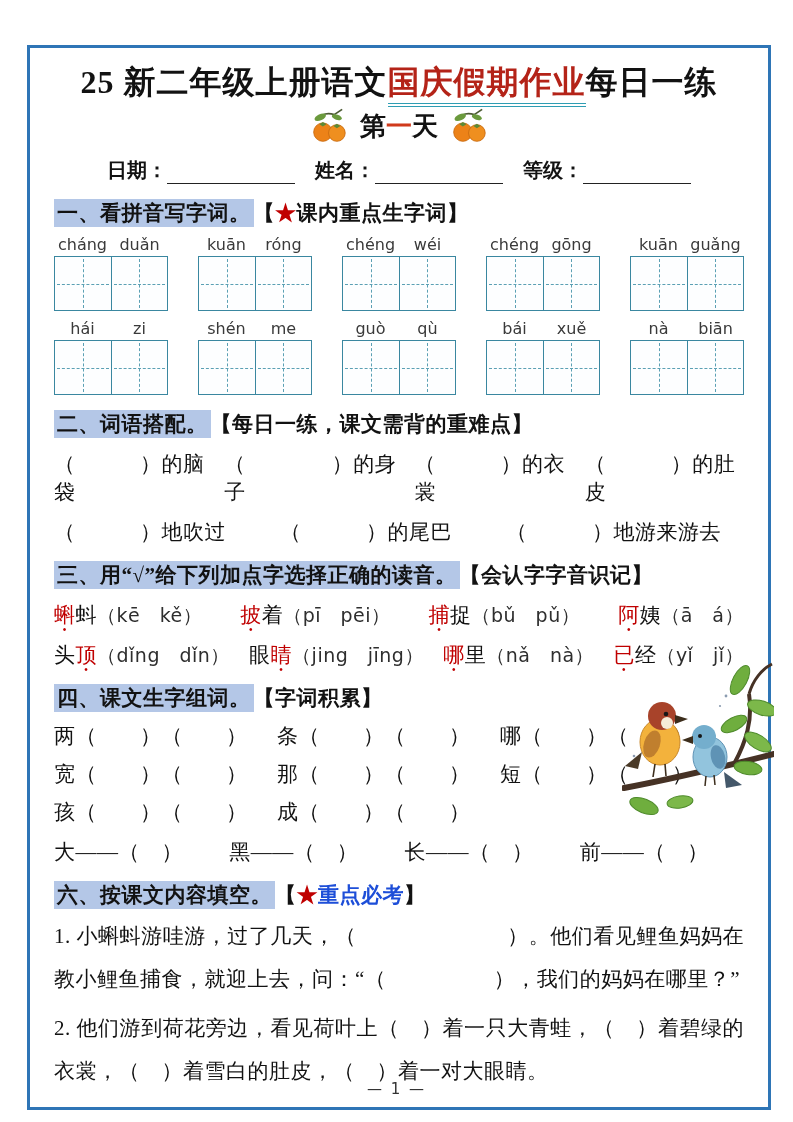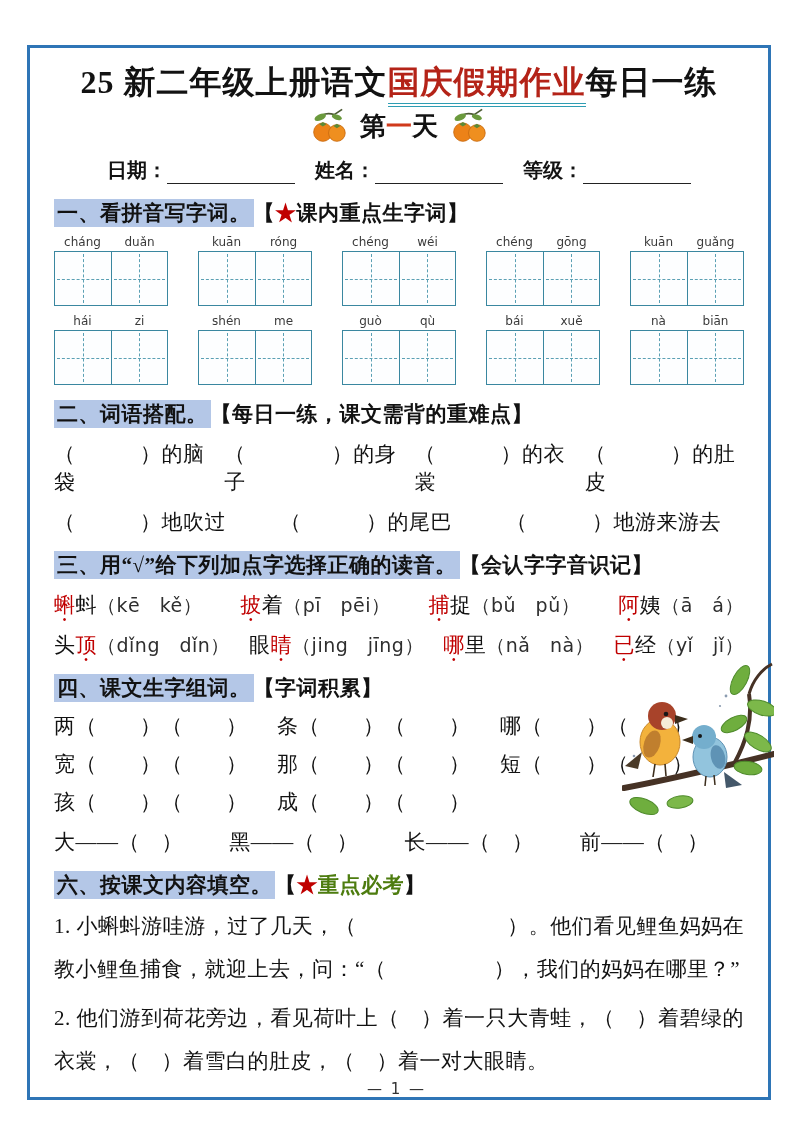--- a/index.html
+++ b/index.html
@@ -28,25 +28,25 @@
   .info{
     margin-top:12px;display:flex;justify-content:center;gap:20px;font-size:20px;
     font-weight:bold;
   }
   .blank{display:inline-block;border-bottom:1.6px solid #222;height:19px;vertical-align:bottom;}
   .w130{width:128px;} .w110{width:108px;}
   
   .sec-head{margin-top:15px;font-size:21px;font-weight:bold;letter-spacing:0.5px;}
   .hl{background:#b4c7e7;padding:2px 3px;}
   .star{color:#c00000;}
-  .tag-red{color:#4d7c0f;}
+  .tag-red{color:#1d4ed8;}
   
   .py-row{display:flex;justify-content:space-between;margin-top:8px;}
   .py-item{width:114px;}
-  .py-label{display:flex;font-size:12px;color:#3a3a3a;font-family:"DejaVu Sans",sans-serif;margin-bottom:2px;}
+  .py-label{display:flex;font-size:16px;color:#3a3a3a;font-family:"DejaVu Sans",sans-serif;margin-bottom:2px;}
   .py-label span{flex:1;text-align:center;}
   .wgrid{display:flex;height:53px;border:1.6px solid #3a87a0;background:#fdfeff;}
   .wcell{flex:1;position:relative;}
   .wcell + .wcell{border-left:1.6px solid #3a87a0;}
   .wcell::before{content:"";position:absolute;left:50%;top:2px;bottom:2px;border-left:1.4px dashed #5ba0b4;}
   .wcell::after{content:"";position:absolute;top:50%;left:2px;right:2px;border-top:1.4px dashed #5ba0b4;}
   
   .trow{display:flex;font-size:21px;margin-top:12px;letter-spacing:0.5px;gap:11px;}
   .trow.spread{justify-content:space-between;}
   .trow.gap3{gap:54px;}

